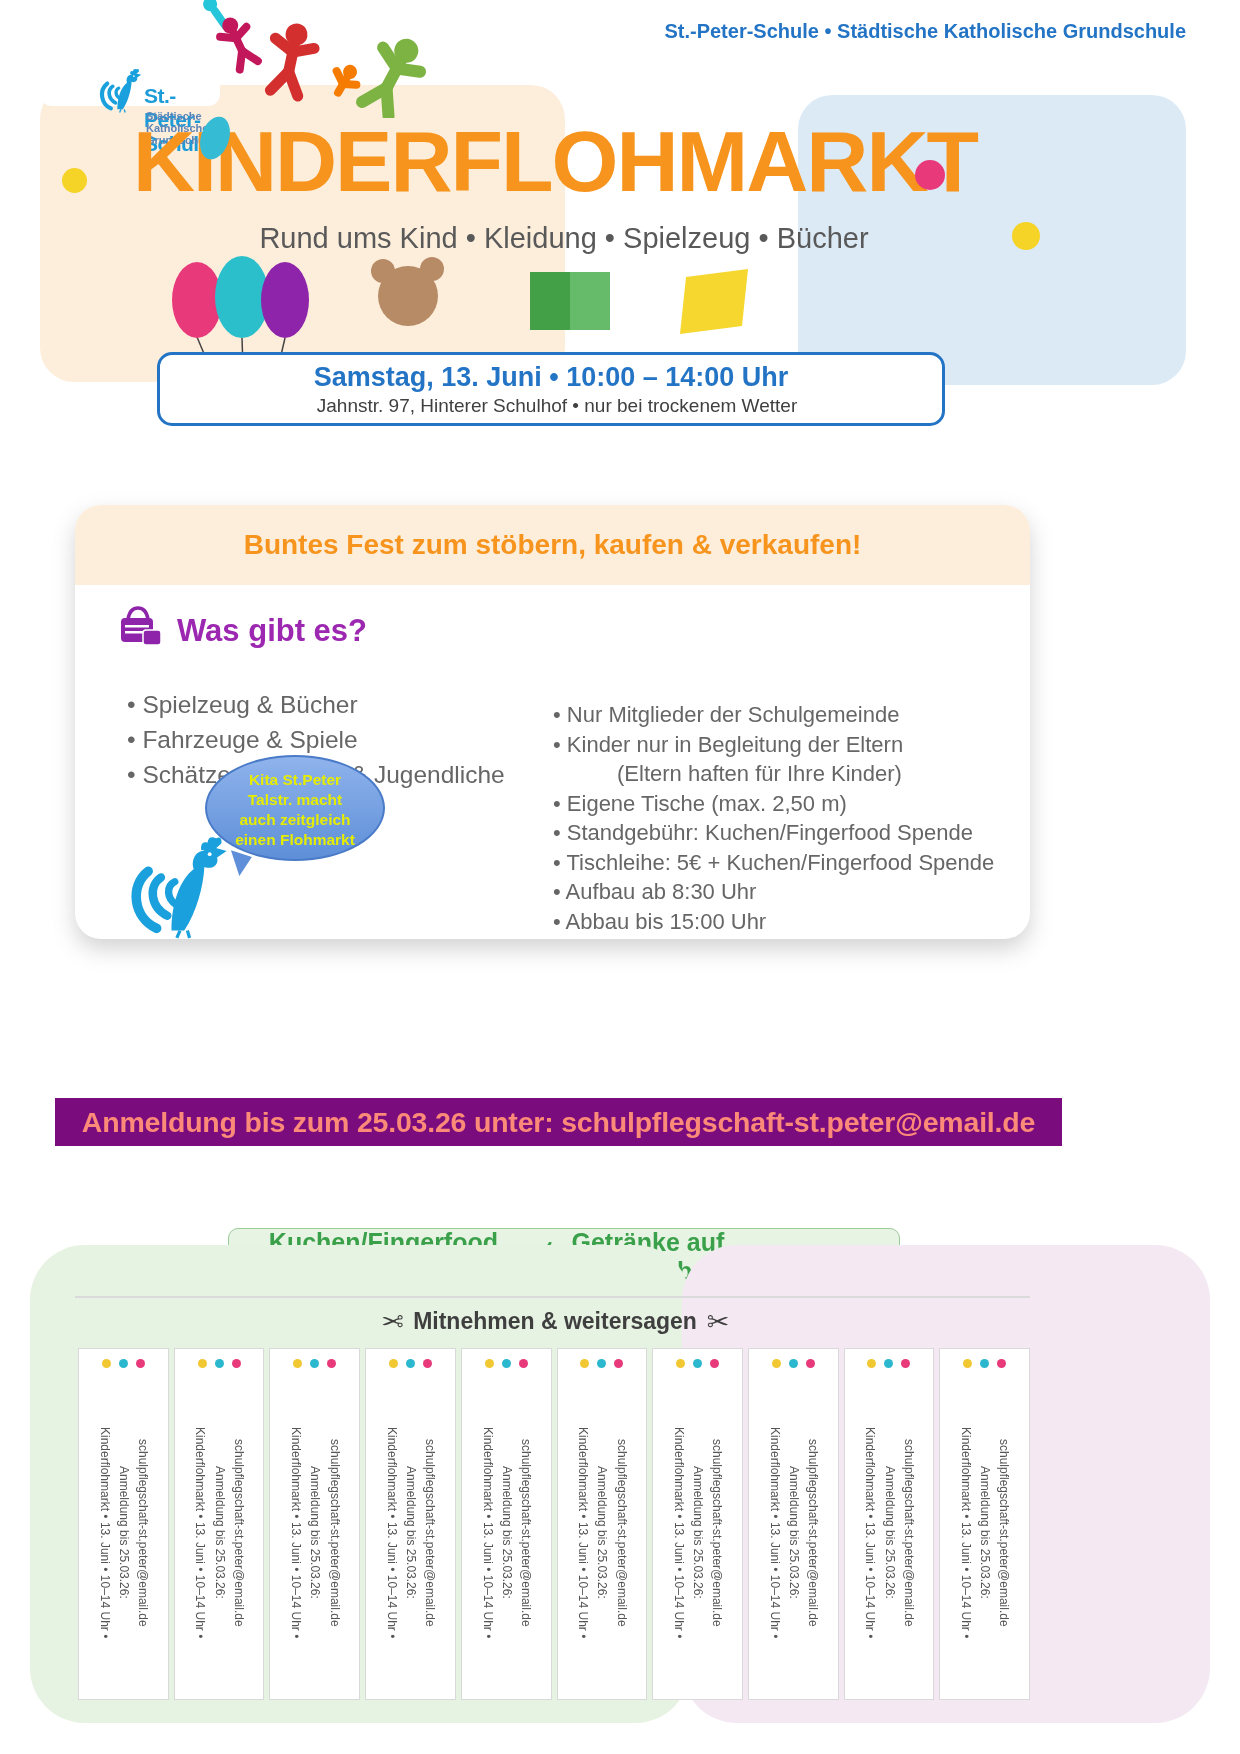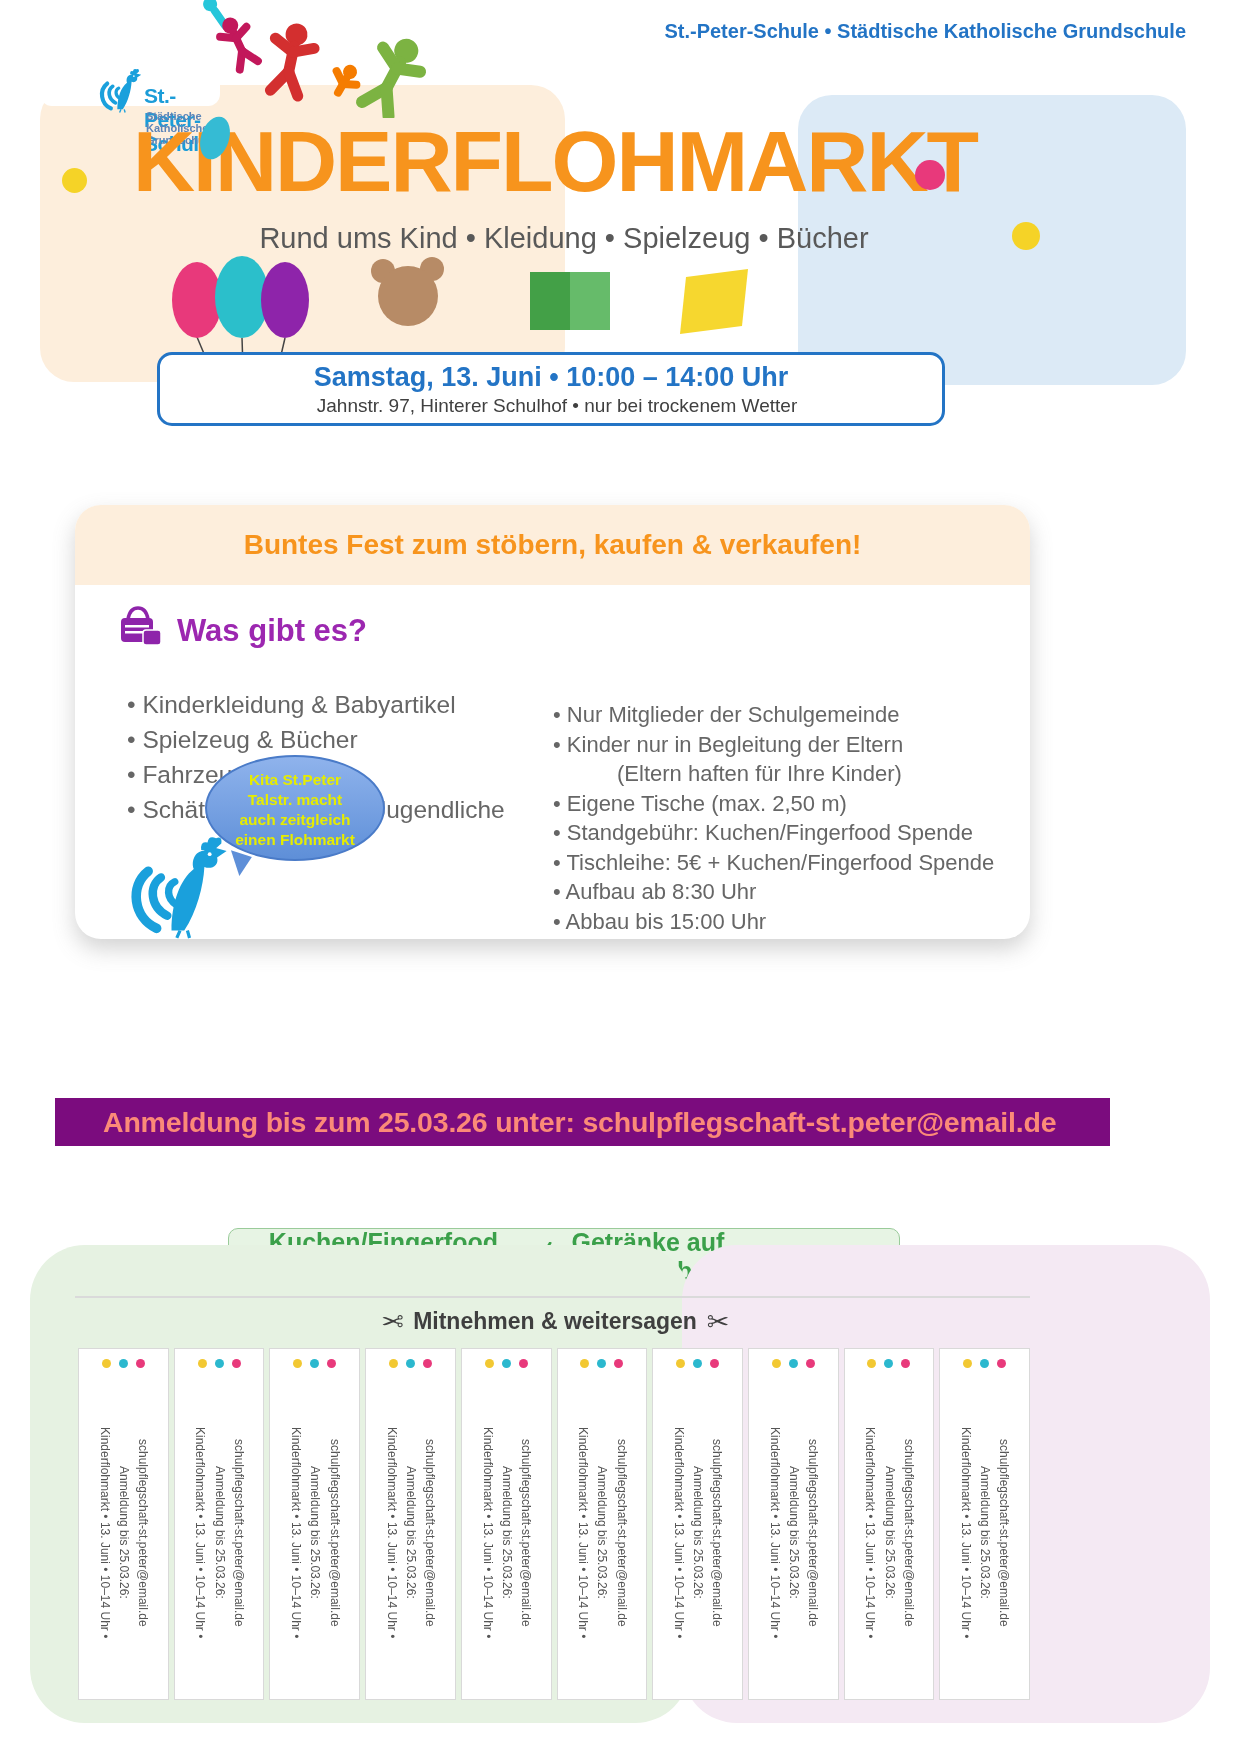--- a/index.html
+++ b/index.html
@@ -47,21 +47,21 @@
   .bubble{position:absolute;left:130px;top:250px;width:180px;height:106px;border-radius:50%;
           background:linear-gradient(180deg,#8FB3EC,#5E8FD8);border:2px solid #4A7BC8;
           text-align:center;box-sizing:border-box;padding-top:13px;}
   .bubble div{font-size:15.5px;font-weight:bold;color:#E6EC00;line-height:20px;}
   .bubble-tail{position:absolute;left:152px;top:348px;width:0;height:0;
                border-left:16px solid transparent;border-right:6px solid transparent;border-top:22px solid #5E8FD8;
                transform:rotate(18deg);}
   .big-rooster{position:absolute;left:48px;top:328px;width:114px;height:106px;}
   
   .reg-banner{position:absolute;left:55px;top:1098px;width:1007px;height:48px;background:#7B0C7E;
-              line-height:48px;font-size:28.5px;font-weight:bold;color:#FB8A78;letter-spacing:-0.2px;padding-left:48px;}
+              line-height:48px;text-align:center;font-size:28.5px;font-weight:bold;color:#FB8A78;letter-spacing:-0.2px;}
   
   .food-box{position:absolute;left:228px;top:1180px;width:672px;height:57px;background:#E7F4E4;
             border:1.5px solid #9ACB9A;border-radius:10px;box-sizing:border-box;
             display:flex;align-items:center;justify-content:center;gap:10px;
             font-size:25px;font-weight:bold;color:#3BA04A;margin-top:48px;}
   .food-icon{width:30px;height:30px;}
   
   .blob-green{position:absolute;left:30px;top:1245px;width:660px;height:478px;background:#E6F2E2;border-radius:55px;}
   .blob-purple{position:absolute;left:682px;top:1245px;width:528px;height:478px;background:#F4E9F3;border-radius:55px;}
   .divider{position:absolute;left:75px;top:1296px;width:955px;height:2px;background:#DADADA;}
@@ -179,21 +179,20 @@
         <path d="M11 14 q2 -11 10 -11 q8 0 10 11" fill="none" stroke="#8E24AA" stroke-width="3.5"></path>
         <rect x="4" y="13" width="32" height="24" rx="4" fill="#8E24AA"></rect>
         <rect x="8" y="20" width="24" height="2.5" fill="#fff"></rect>
         <rect x="8" y="26" width="24" height="2.5" fill="#fff"></rect>
         <rect x="26" y="25" width="18" height="15" rx="3" fill="#8E24AA" stroke="#fff" stroke-width="1.5"></rect>
       </svg>
       <span>Was gibt es?</span>
     </div>
 
     <div class="what-list">
-      <div class="li">Kinderkleidung &amp; Babyartikel</div>
       <div class="li">Spielzeug &amp; Bücher</div>
       <div class="li">Fahrzeuge &amp; Spiele</div>
       <div class="li">Schätze für Kinder &amp; Jugendliche</div>
     </div>
 
     <div class="sellers-list">
       <div class="li">Nur Mitglieder der Schulgemeinde</div>
       <div class="li">Kinder nur in Begleitung der Eltern</div>
       <div class="li indent">(Eltern haften für Ihre Kinder)</div>
       <div class="li">Eigene Tische (max. 2,50 m)</div>

